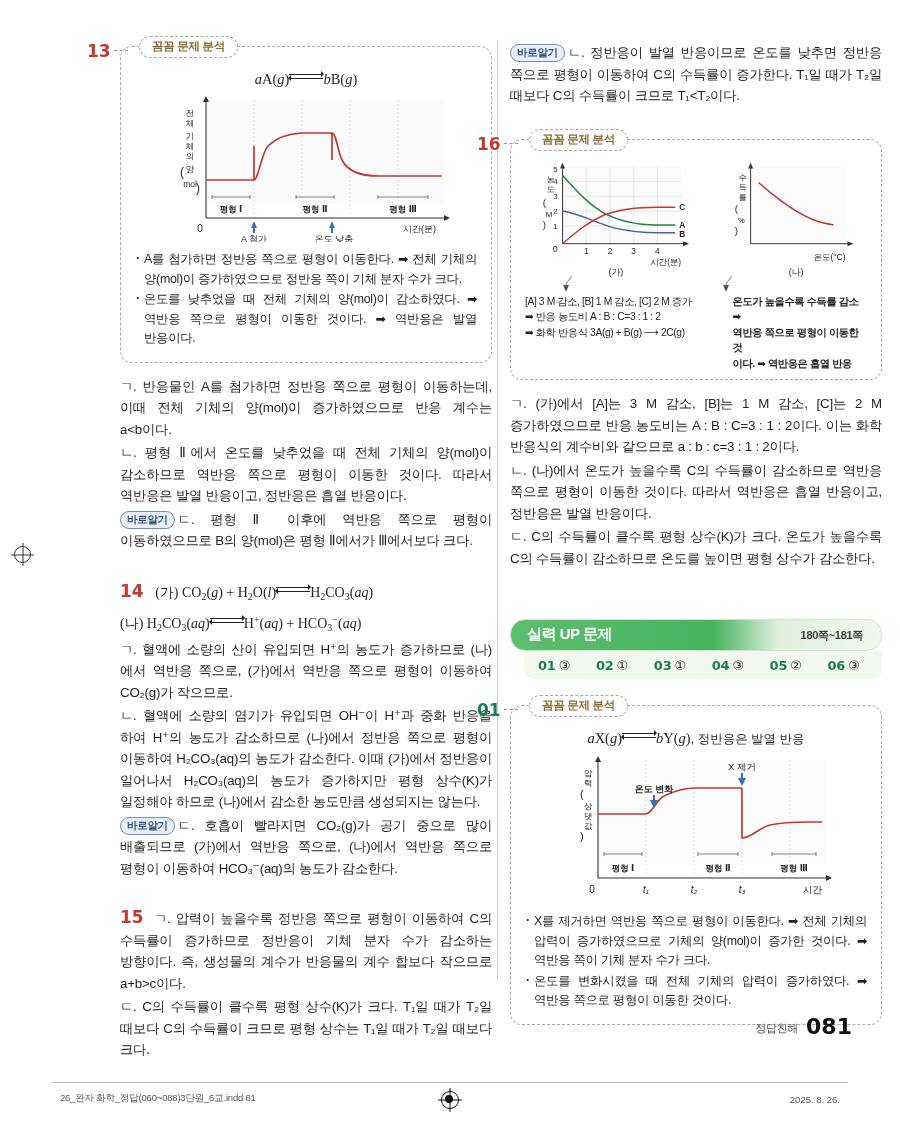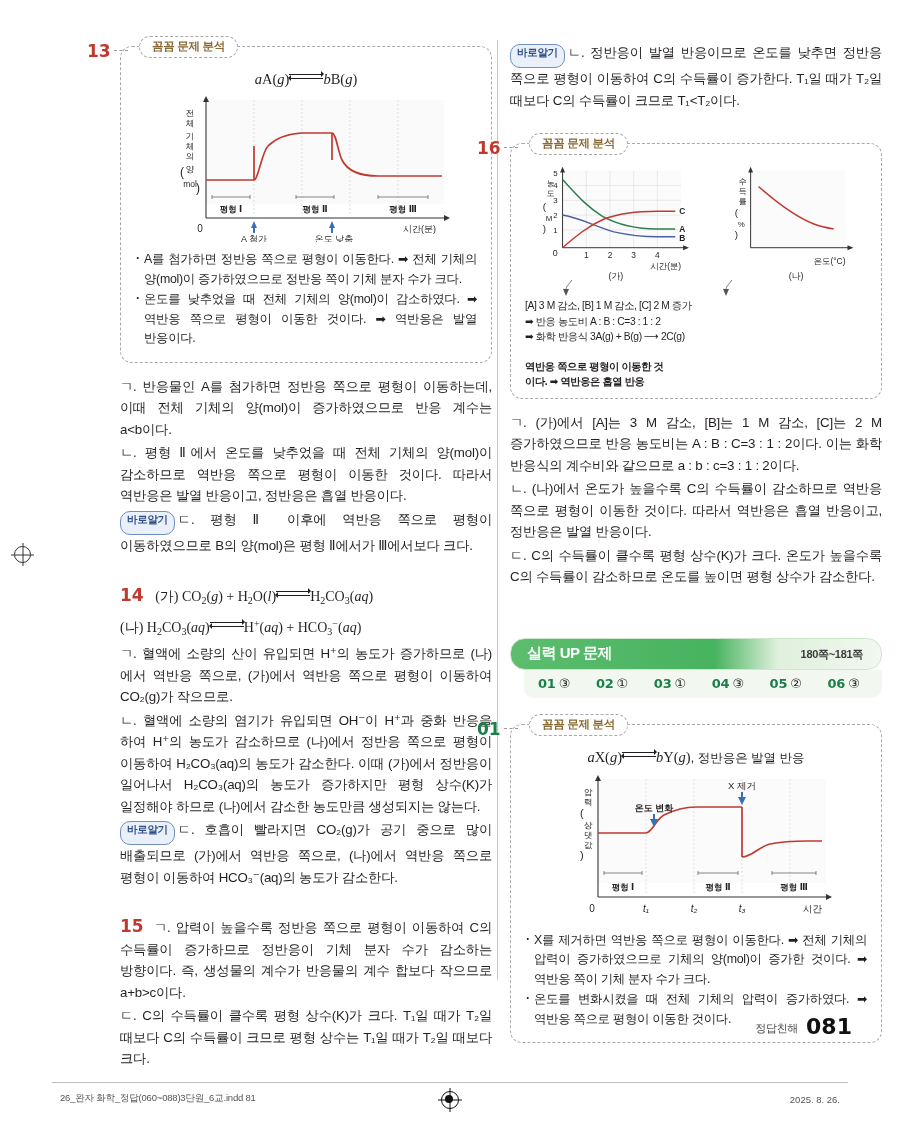--- a/index.html
+++ b/index.html
@@ -29,21 +29,21 @@
   .pnum{
     font-weight:bold;font-size:17px;color:#c0392f;
     font-family:"DejaVu Sans",sans-serif;
   }
   .pnum.green{color:#1b7f4a;}
 
   
   .chip{
     display:inline-block;border:1px solid #6f8fbf;border-radius:10px;
     background:#eaf0fa;color:#2f4f86;font-size:10.5px;font-weight:bold;
-    padding:1px 6px 8px 6px;line-height:13px;vertical-align:1px;margin-right:3px;
+    padding:1px 6px 2px 6px;line-height:13px;vertical-align:1px;margin-right:3px;
     letter-spacing:-0.3px;
   }
 
   
   .analysis-wrap{position:relative;margin:4px 0 0 0;}
   .tick{width:14px;height:1px;border-top:1px dashed #9a9a9a;display:inline-block;}
   .an-box{
     border:1px dashed #a8a8a8;border-radius:12px;position:relative;
     padding:20px 14px 12px 14px;background:#fff;
   }
@@ -328,27 +328,28 @@
           </svg>
         </div>
 
         <svg width="340" height="16" viewBox="0 0 340 16" style="display:block;margin:-2px auto 0 auto;">
           <path d="M46,0 C40,8 40,6 40,12" fill="none" stroke="#555" stroke-width="0.8"></path>
           <polygon points="40,16 37,9 43,9" fill="#555"></polygon>
           <path d="M206,0 C200,8 200,6 200,12" fill="none" stroke="#555" stroke-width="0.8"></path>
           <polygon points="200,16 197,9 203,9" fill="#555"></polygon>
         </svg>
 
-        <div style="display:flex;gap:14px;margin-top:2px;flex-direction:column;">
+        <div style="display:flex;gap:14px;margin-top:2px;">
           <div class="sub-analysis" style="flex:1.18;">
             <div>[A] 3 M 감소, [B] 1 M 감소, [C] 2 M 증가</div>
             <div>➡ 반응 농도비 A : B : C=3 : 1 : 2</div>
             <div>➡ 화학 반응식 3A(g) + B(g) ⟶ 2C(g)</div>
           </div>
           <div class="sub-analysis" style="flex:0.82;font-weight:bold;">
+            <div>온도가 높을수록 수득률 감소 ➡</div>
             <div>역반응 쪽으로 평형이 이동한 것</div>
             <div>이다. ➡ 역반응은 흡열 반응</div>
           </div>
         </div>
       </div>
     </div>
 
     <div class="gap"></div>
 
     <p class="txt">ㄱ. (가)에서 [A]는 3 M 감소, [B]는 1 M 감소, [C]는 2 M 증가하였으므로 반응 농도비는 A : B : C=3 : 1 : 2이다. 이는 화학 반응식의 계수비와 같으므로 a : b : c=3 : 1 : 2이다.</p>

